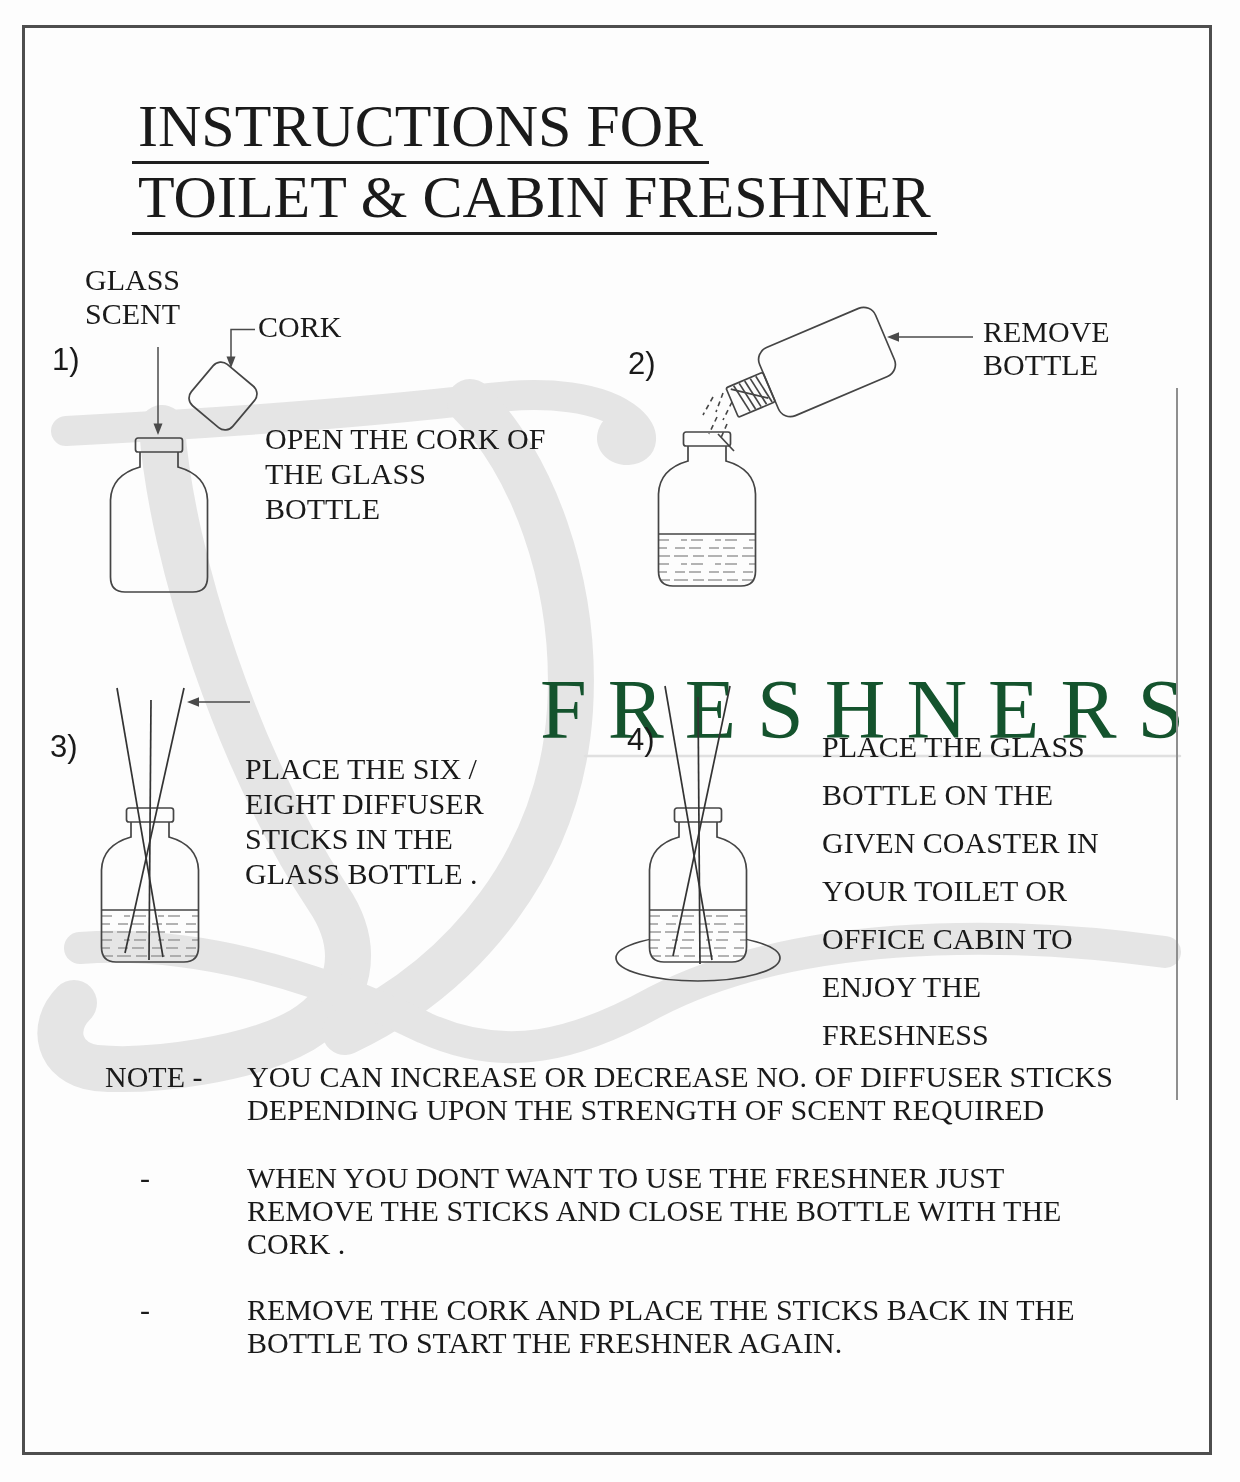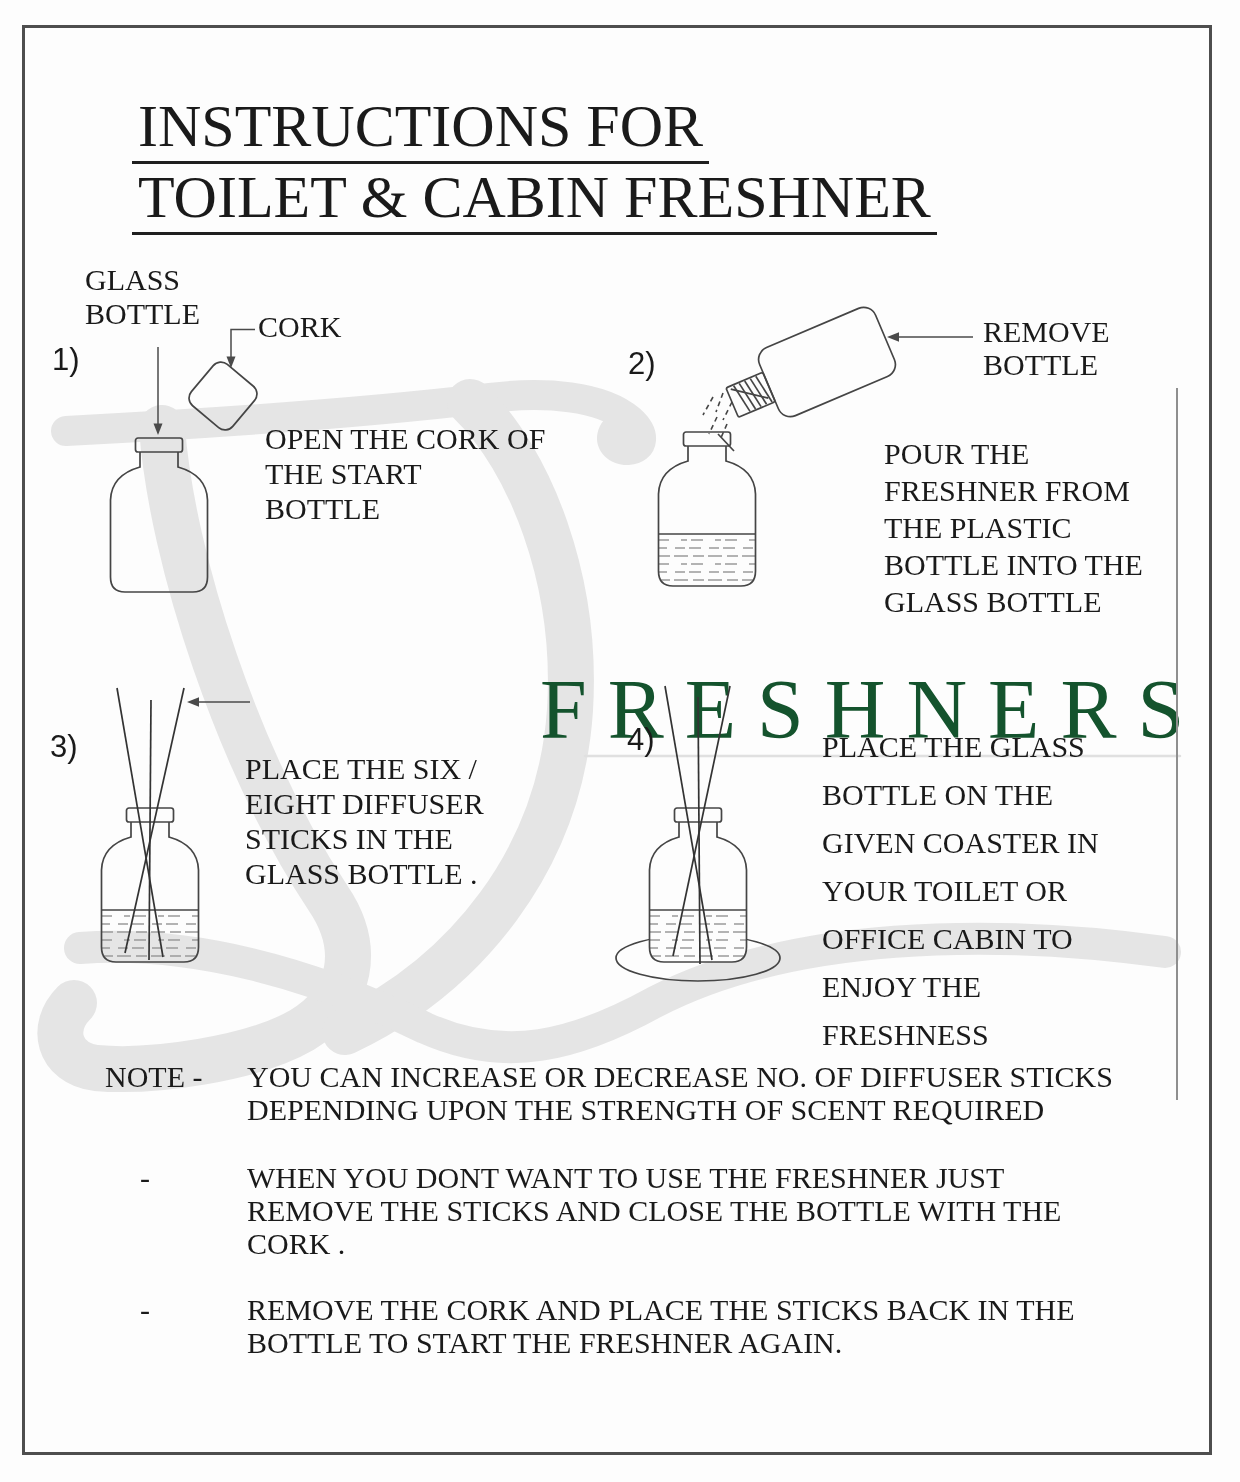--- a/index.html
+++ b/index.html
@@ -155,33 +155,28 @@
     <div><span class="u">INSTRUCTIONS FOR</span></div>
     <div><span class="u">TOILET &amp; CABIN FRESHNER</span></div>
   </div>
 
   <div class="txt stepnum" style="left:52px;top:342px">1)</div>
   <div class="txt stepnum" style="left:628px;top:346px">2)</div>
   <div class="txt stepnum" style="left:50px;top:729px">3)</div>
   <div class="txt stepnum" style="left:627px;top:722px">4)</div>
 
   <div class="txt lbl" style="left:85px;top:263px">GLASS
-BOTTLE</div>
+SCENT</div>
   <div class="txt lbl" style="left:258px;top:310px">CORK</div>
   <div class="txt lbl" style="left:983px;top:315px;line-height:33px">REMOVE
 BOTTLE</div>
 
   <div class="txt desc" style="left:265px;top:421px">OPEN THE CORK OF
-THE START
+THE GLASS
 BOTTLE</div>
-  <div class="txt desc" style="left:884px;top:435px;line-height:37px">POUR THE
-FRESHNER FROM
-THE PLASTIC
-BOTTLE INTO THE
-GLASS BOTTLE</div>
   <div class="txt desc" style="left:245px;top:751px">PLACE THE SIX /
 EIGHT DIFFUSER
 STICKS IN THE
 GLASS BOTTLE .</div>
   <div class="txt desc" style="left:822px;top:723px;line-height:48px">PLACE THE GLASS
 BOTTLE ON THE
 GIVEN COASTER IN
 YOUR TOILET OR
 OFFICE CABIN TO
 ENJOY THE

